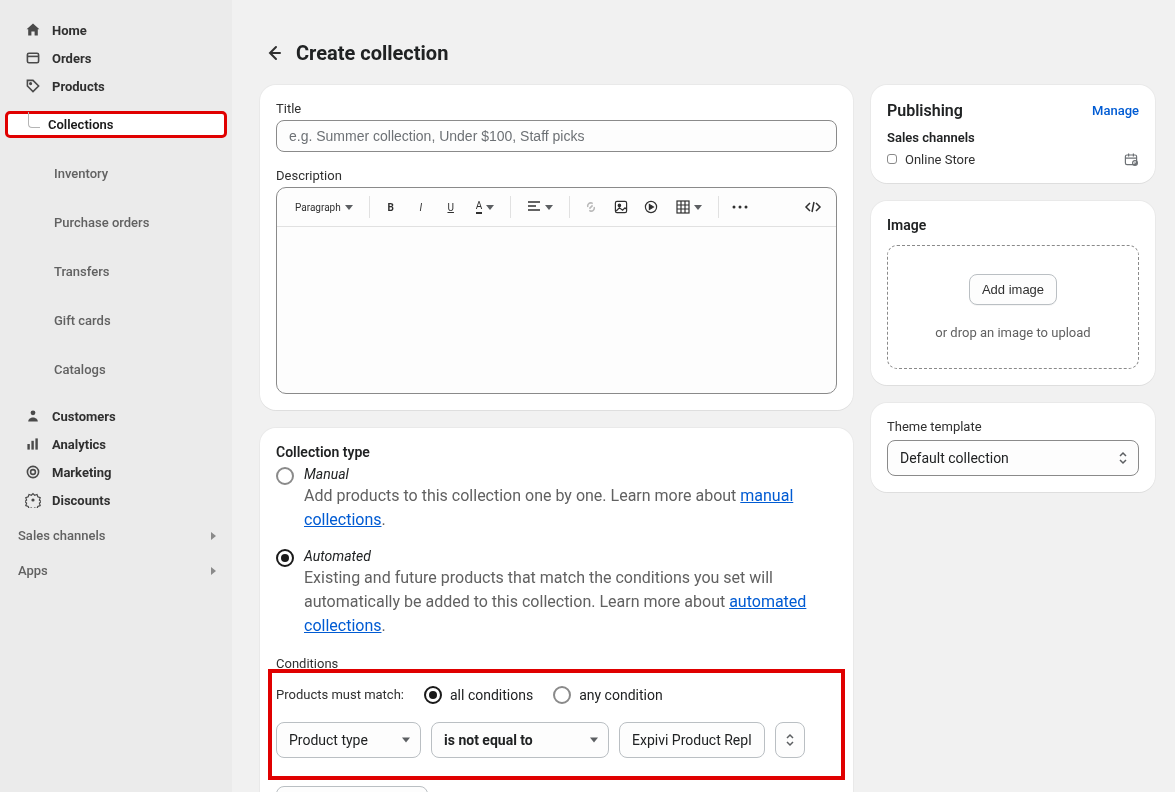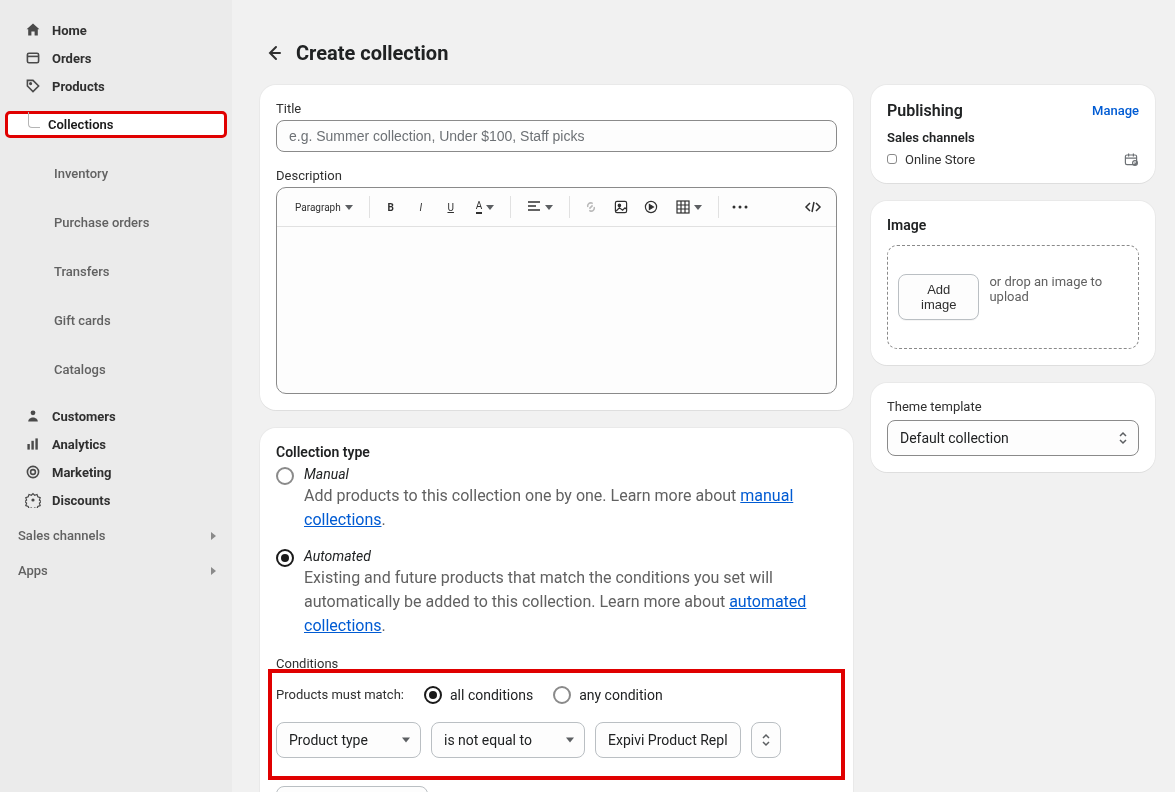--- a/index.html
+++ b/index.html
@@ -108,39 +108,39 @@
   .conditions-box { outline: 4px solid #e00000; outline-offset: 2px; padding: 10px 0 16px 0; margin: 0 -2px; }
   .match-row { display: flex; align-items: center; gap: 20px; padding: 0 2px; }
   .match-label { font-size: 13px; color: #303030; }
   .cond-row { display: flex; gap: 10px; margin-top: 18px; padding: 0 2px; align-items: center; }
   .select-like {
     border: 1px solid #babfc3; border-radius: 8px; background: #fdfdfd;
     padding: 7px 30px 7px 12px; font-size: 14px; color: #202223; position: relative;
     height: 36px; display: flex; align-items: center;
   }
   .select-like.w1 { width: 145px; }
-  .select-like.w2 { width: 154px; }
+  .select-like.w2 { width: 178px; font-weight: bold; }
   .select-like.w3 { width: 146px; overflow: hidden; text-overflow: ellipsis; }
   .select-caret { position: absolute; right: 10px; top: 50%; transform: translateY(-50%); pointer-events: none; }
   .stepper { width: 30px; height: 36px; border: 1px solid #babfc3; border-radius: 8px; display: flex; flex-direction: column; align-items: center; justify-content: center; background: #fdfdfd; cursor: pointer; }
   .btn-secondary {
     border: 1px solid #babfc3; background: #fdfdfd; border-radius: 8px;
     padding: 7px 12px; font-size: 13px; color: #303030; cursor: pointer; font-weight: 500;
     box-shadow: 0 1px 0 rgba(0,0,0,0.04);
   }
   .pub-head { display: flex; justify-content: space-between; align-items: center; margin-bottom: 10px; }
   .pub-title { font-size: 16px; font-weight: 600; }
   .manage-link { font-size: 13px; color: #005bd3; font-weight: 500; cursor: pointer; }
   .sc-label { font-size: 13px; font-weight: 600; margin-bottom: 6px; }
   .sc-row { display: flex; align-items: center; justify-content: space-between; font-size: 13px; color: #303030; }
   .sc-dot { width: 10px; height: 10px; border: 1.5px solid #8a8a8a; border-radius: 3px; margin-right: 8px; }
   .img-card .section-h { margin-bottom: 12px; }
   .dropzone {
     border: 1.5px dashed #8a8a8a; border-radius: 10px;
-    padding: 28px 10px; display: flex; flex-direction: row; gap: 10px;
+    padding: 28px 10px; display: flex; flex-direction: column; align-items: center; gap: 20px;
   }
   .drop-help { font-size: 13px; color: #616161; }
   .theme-select {
     width: 100%; border: 1px solid #8a8a8a; border-radius: 8px;
     padding: 7px 30px 7px 12px; font-size: 14px; background: #fdfdfd;
     position: relative; height: 36px; display: flex; align-items: center;
     margin-top: 6px;
   }
   svg { display: block; }
   .caret-down { width:0; height:0; border-left:4px solid transparent; border-right:4px solid transparent; border-top:5px solid #5c5f62; }

